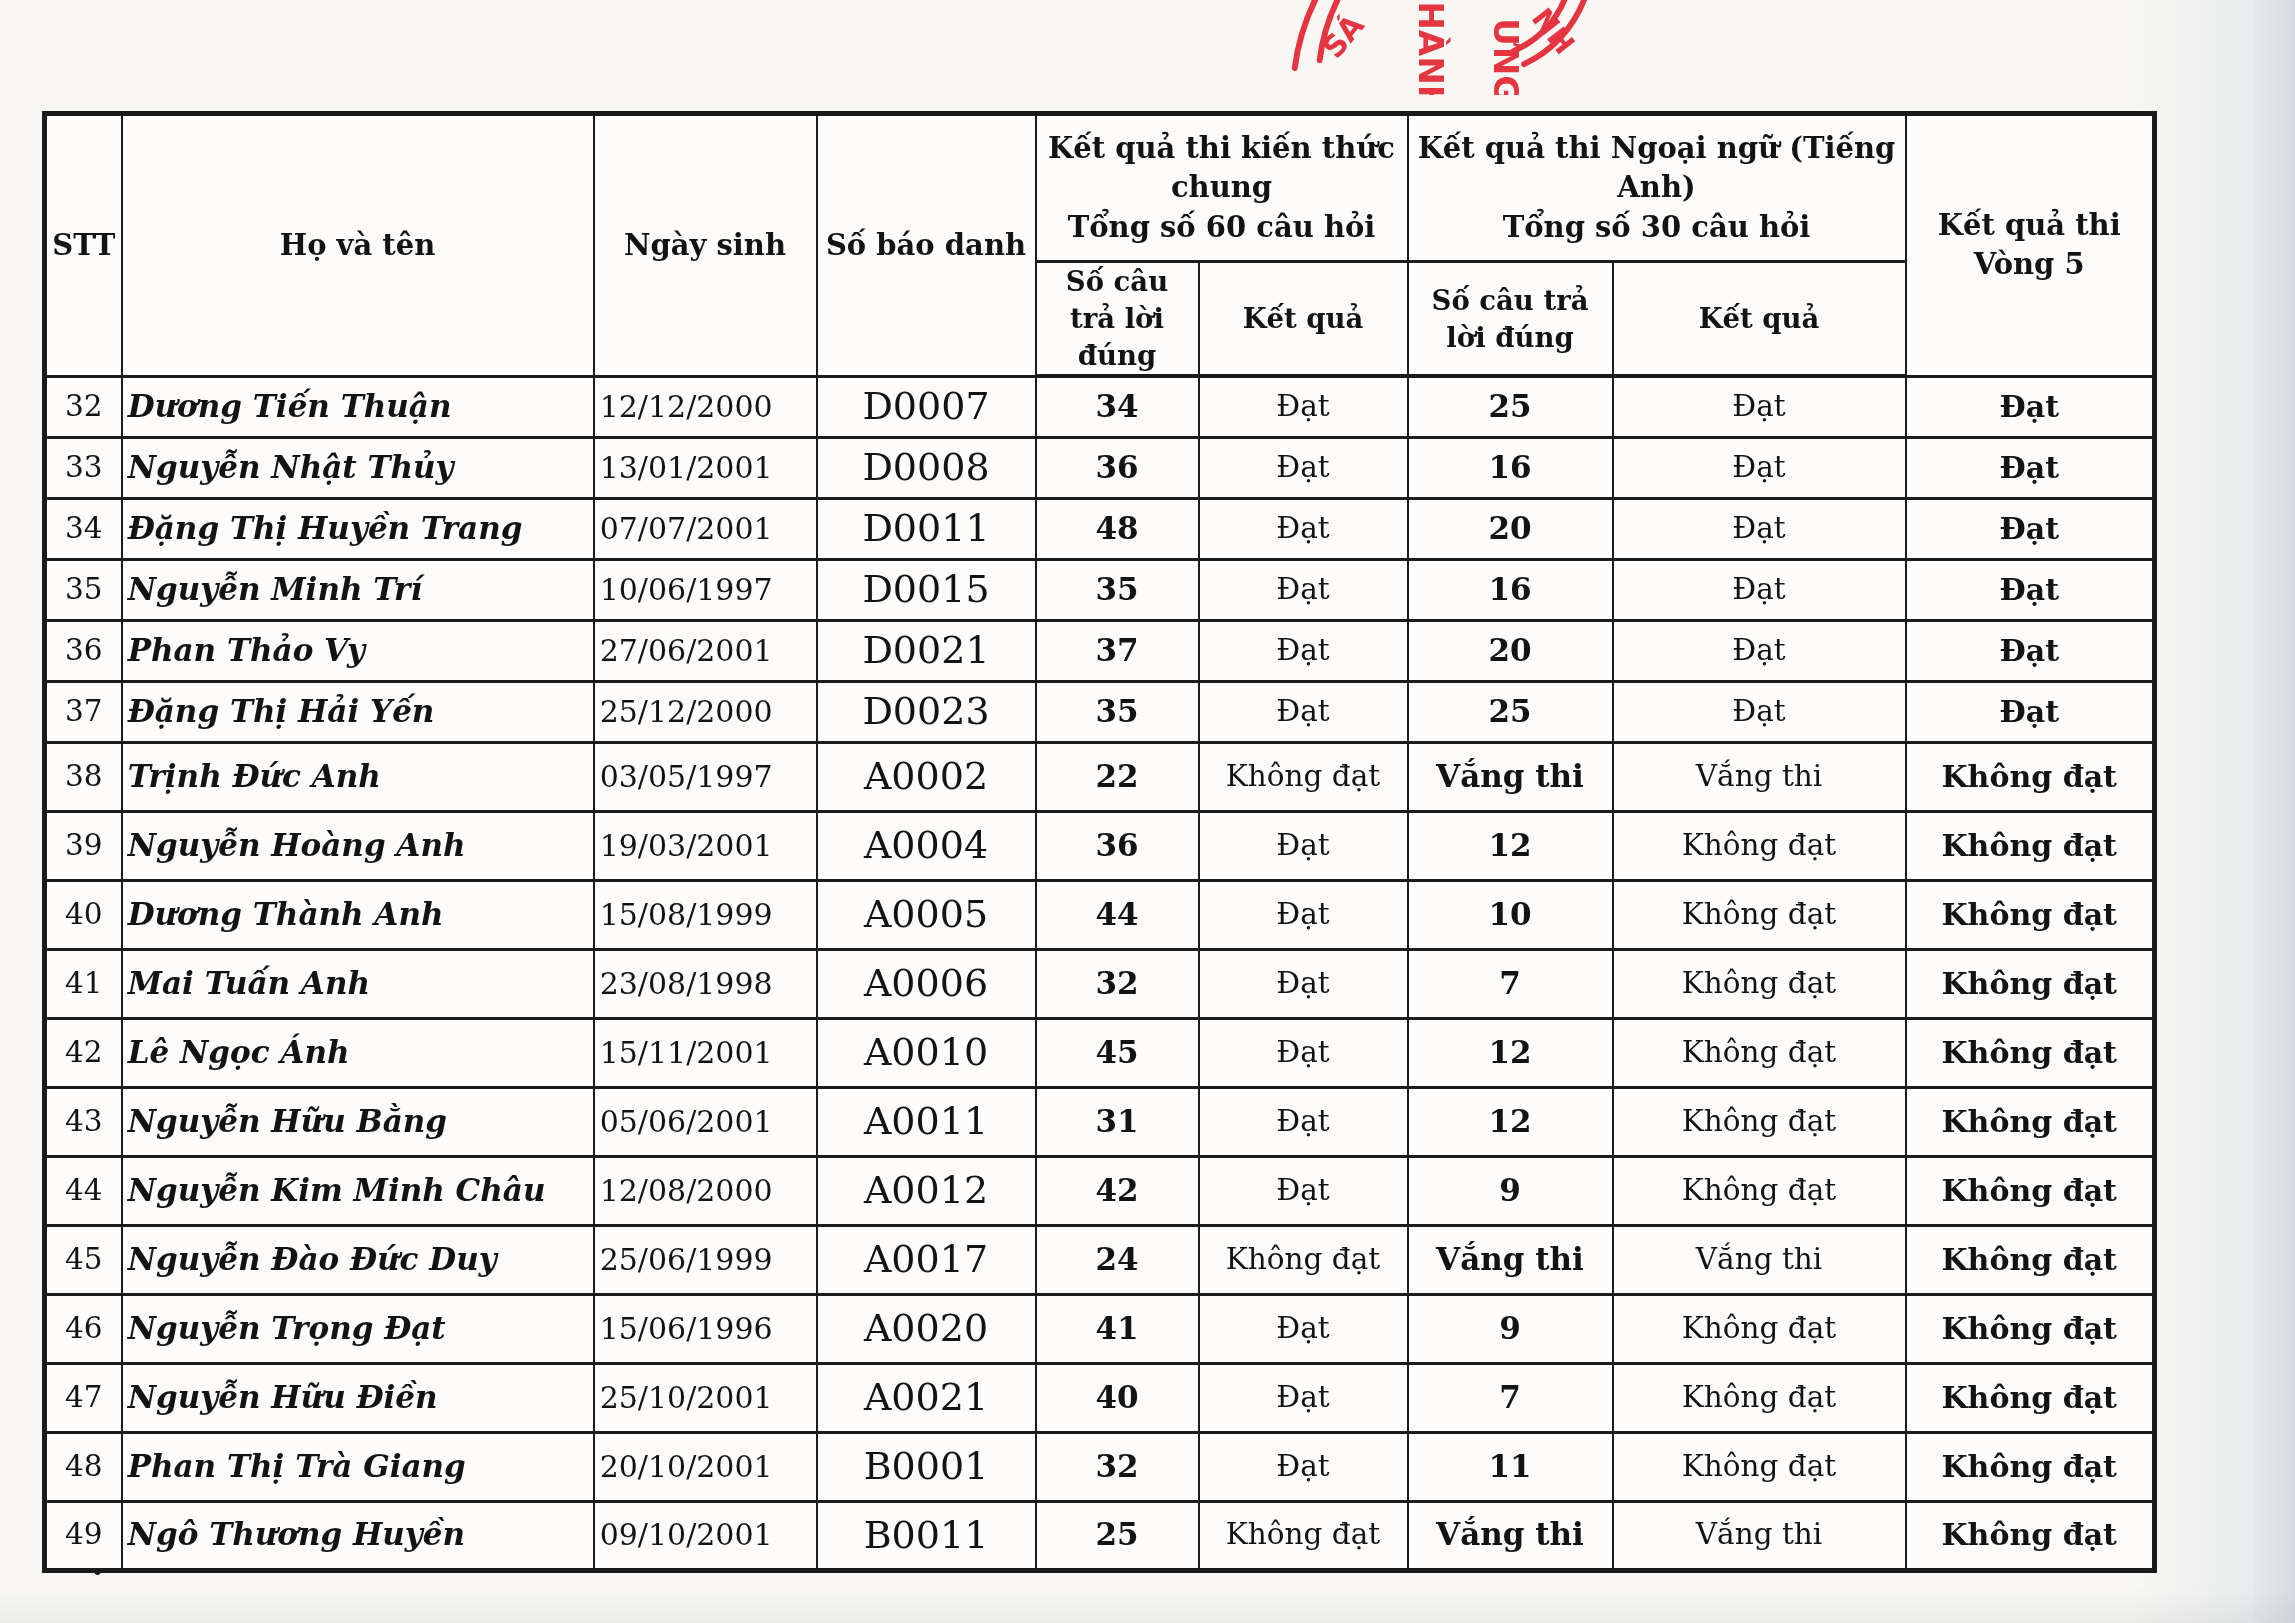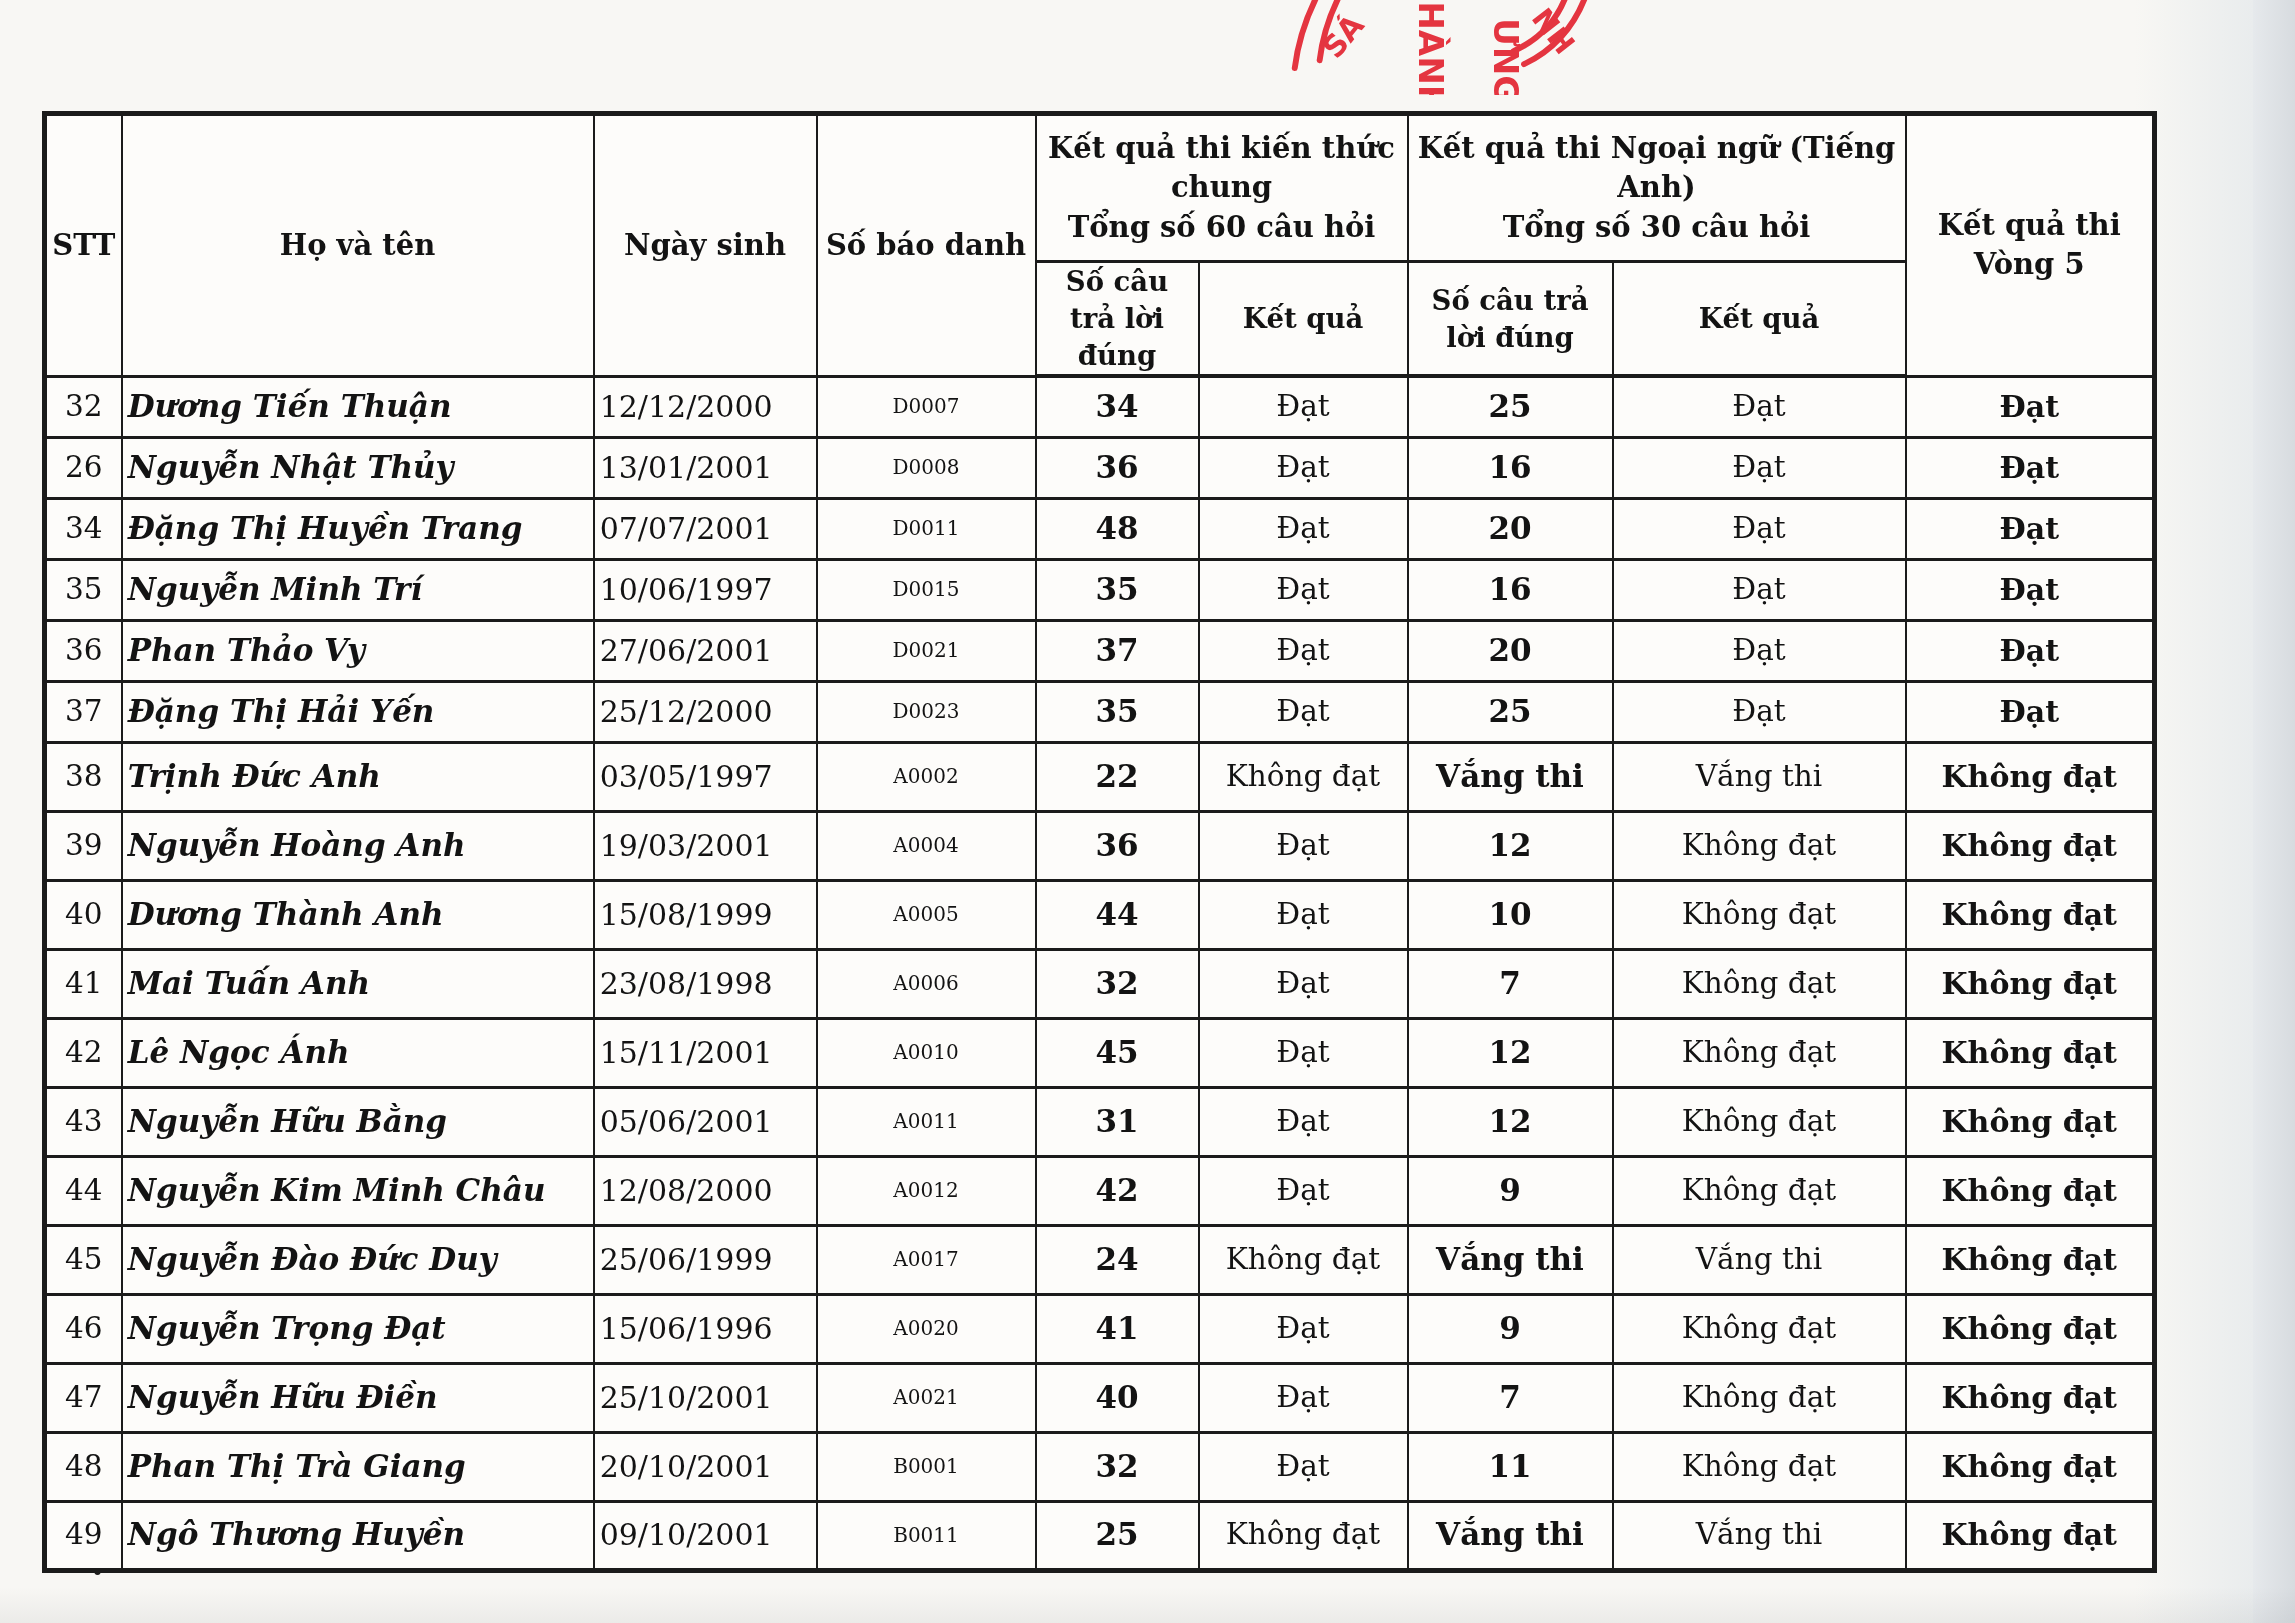--- a/index.html
+++ b/index.html
@@ -52,21 +52,21 @@
   .results thead tr.h2 th{font-size:27.5px;border-bottom-width:4.6px;}
   th.round1-h{font-size:29.5px;}
   .grp-line{display:block;text-align:center;}
 
   .results tbody tr{height:69px;}
   .results tbody tr:nth-child(-n+6){height:61px;}
 
   .c-stt   {font-size:29.5px;text-align:center;}
   .c-name  {font-size:31px;text-align:left;font-weight:bold;padding-left:7.9px;font-style:italic;}
   .c-dob   {font-size:30px;text-align:left;}
-  .c-sbd   {font-size:20px;text-align:center;}
+  .c-sbd   {font-size:38px;text-align:center;}
   .c-correct1,.c-correct2{font-size:31px;text-align:center;font-weight:bold;}
   .c-result1,.c-result2  {font-size:29.5px;text-align:center;}
   .c-round1{font-size:30px;text-align:center;font-weight:bold;}
 </style>
 </head>
 <body>
 
 <div class="scan-tint-right"></div>
 <div class="scan-band-right"></div>
 <div class="scan-band-bottom"></div>
@@ -129,21 +129,21 @@
         <td class="c-name">Dương Tiến Thuận</td>
         <td class="c-dob">12/12/2000</td>
         <td class="c-sbd">D0007</td>
         <td class="c-correct1">34</td>
         <td class="c-result1">Đạt</td>
         <td class="c-correct2">25</td>
         <td class="c-result2">Đạt</td>
         <td class="c-round1">Đạt</td>
       </tr>
       <tr>
-        <td class="c-stt">26</td>
+        <td class="c-stt">33</td>
         <td class="c-name">Nguyễn Nhật Thủy</td>
         <td class="c-dob">13/01/2001</td>
         <td class="c-sbd">D0008</td>
         <td class="c-correct1">36</td>
         <td class="c-result1">Đạt</td>
         <td class="c-correct2">16</td>
         <td class="c-result2">Đạt</td>
         <td class="c-round1">Đạt</td>
       </tr>
       <tr>

